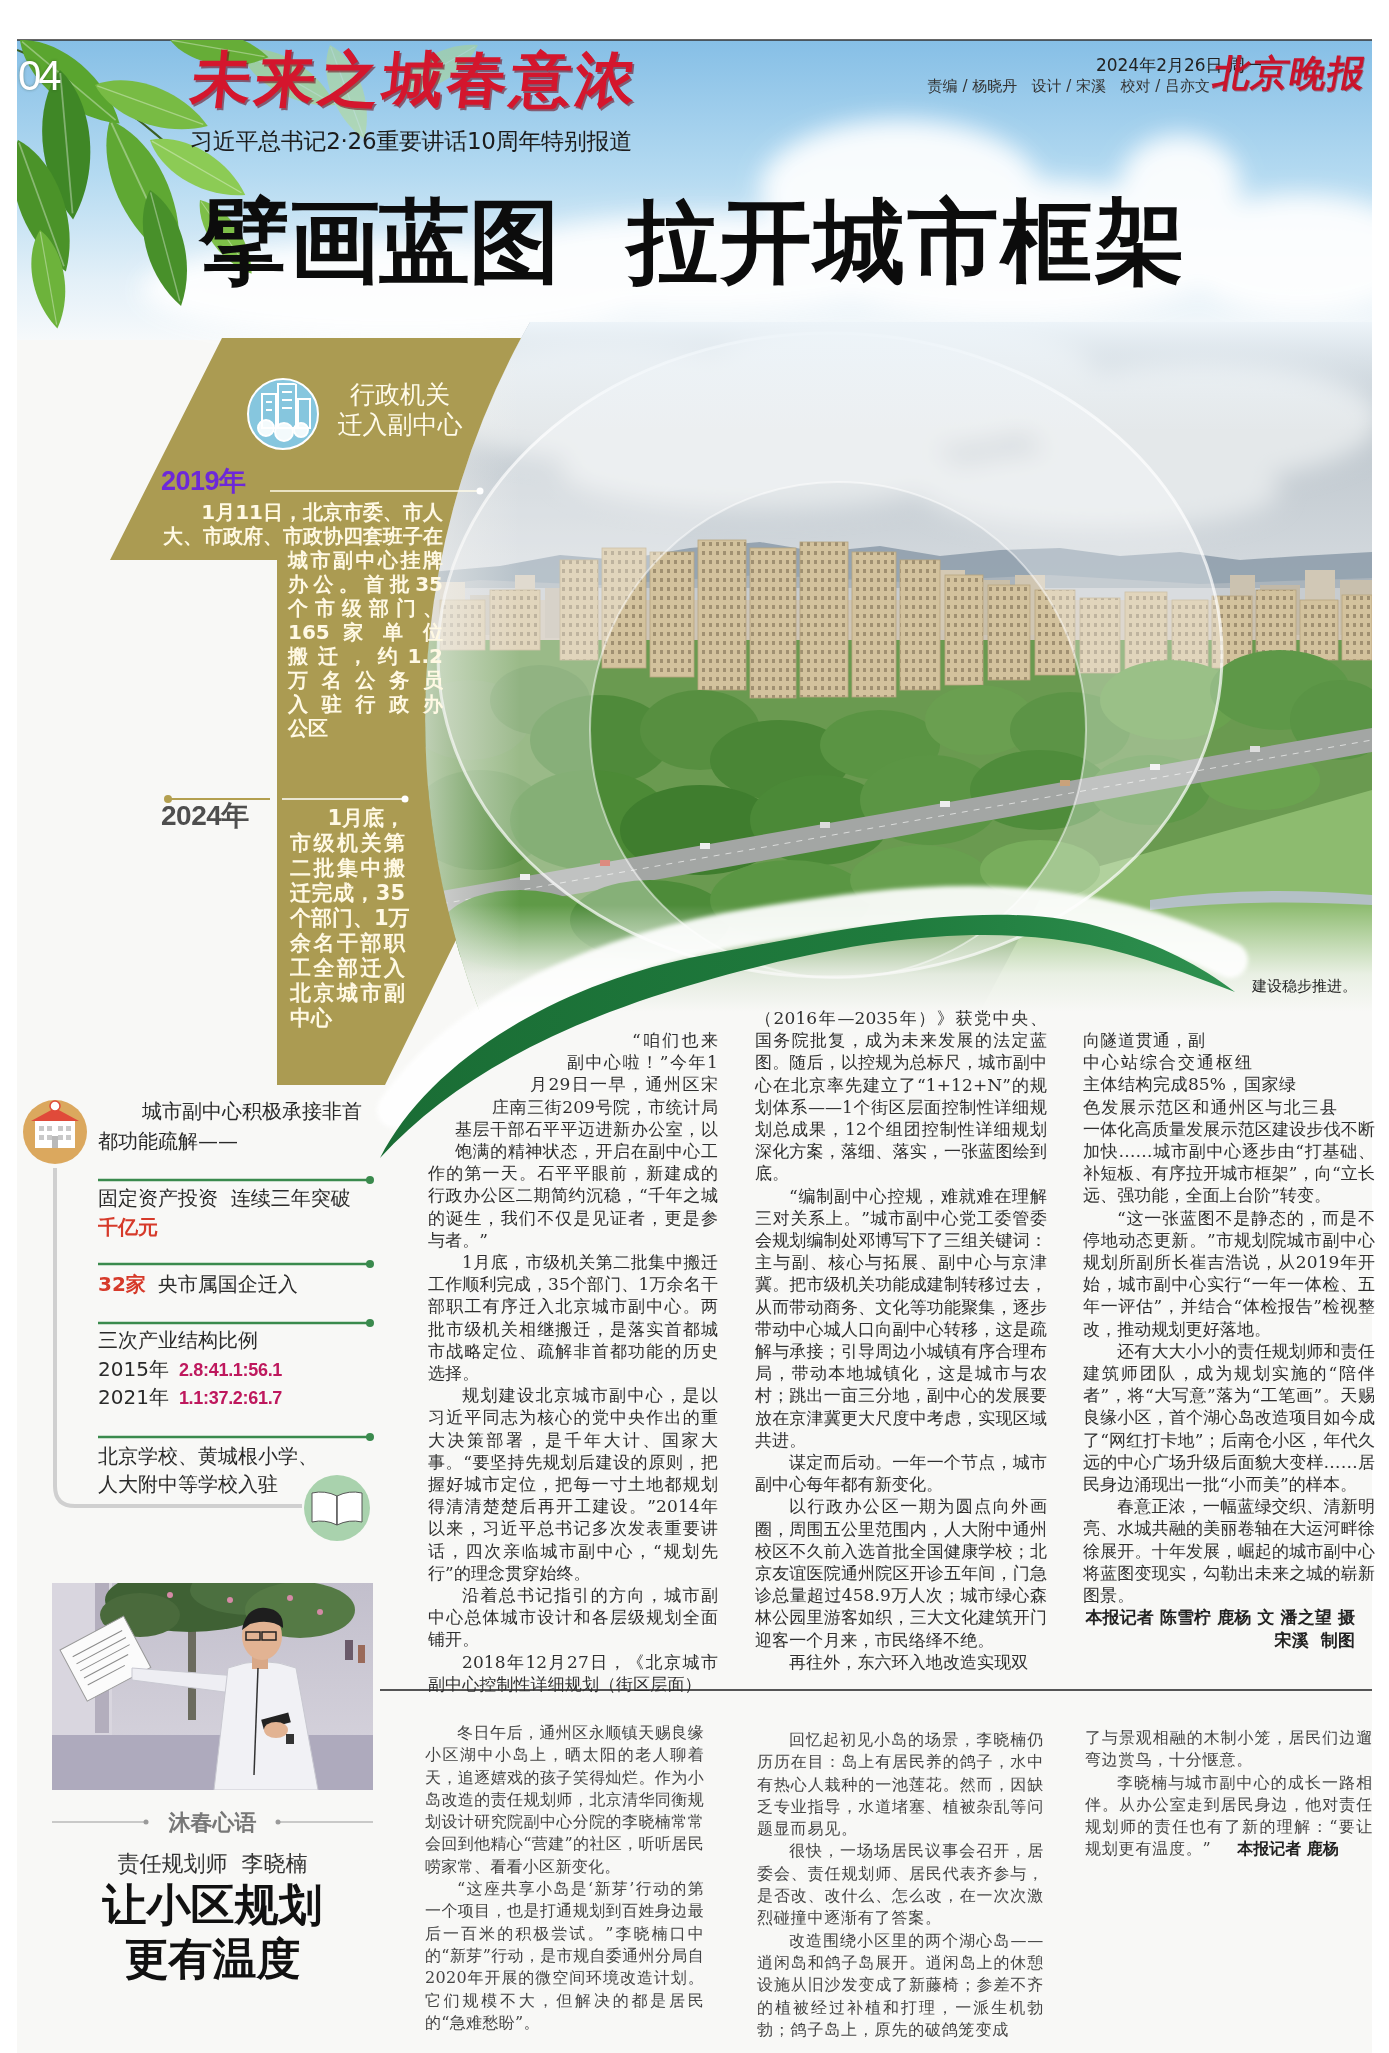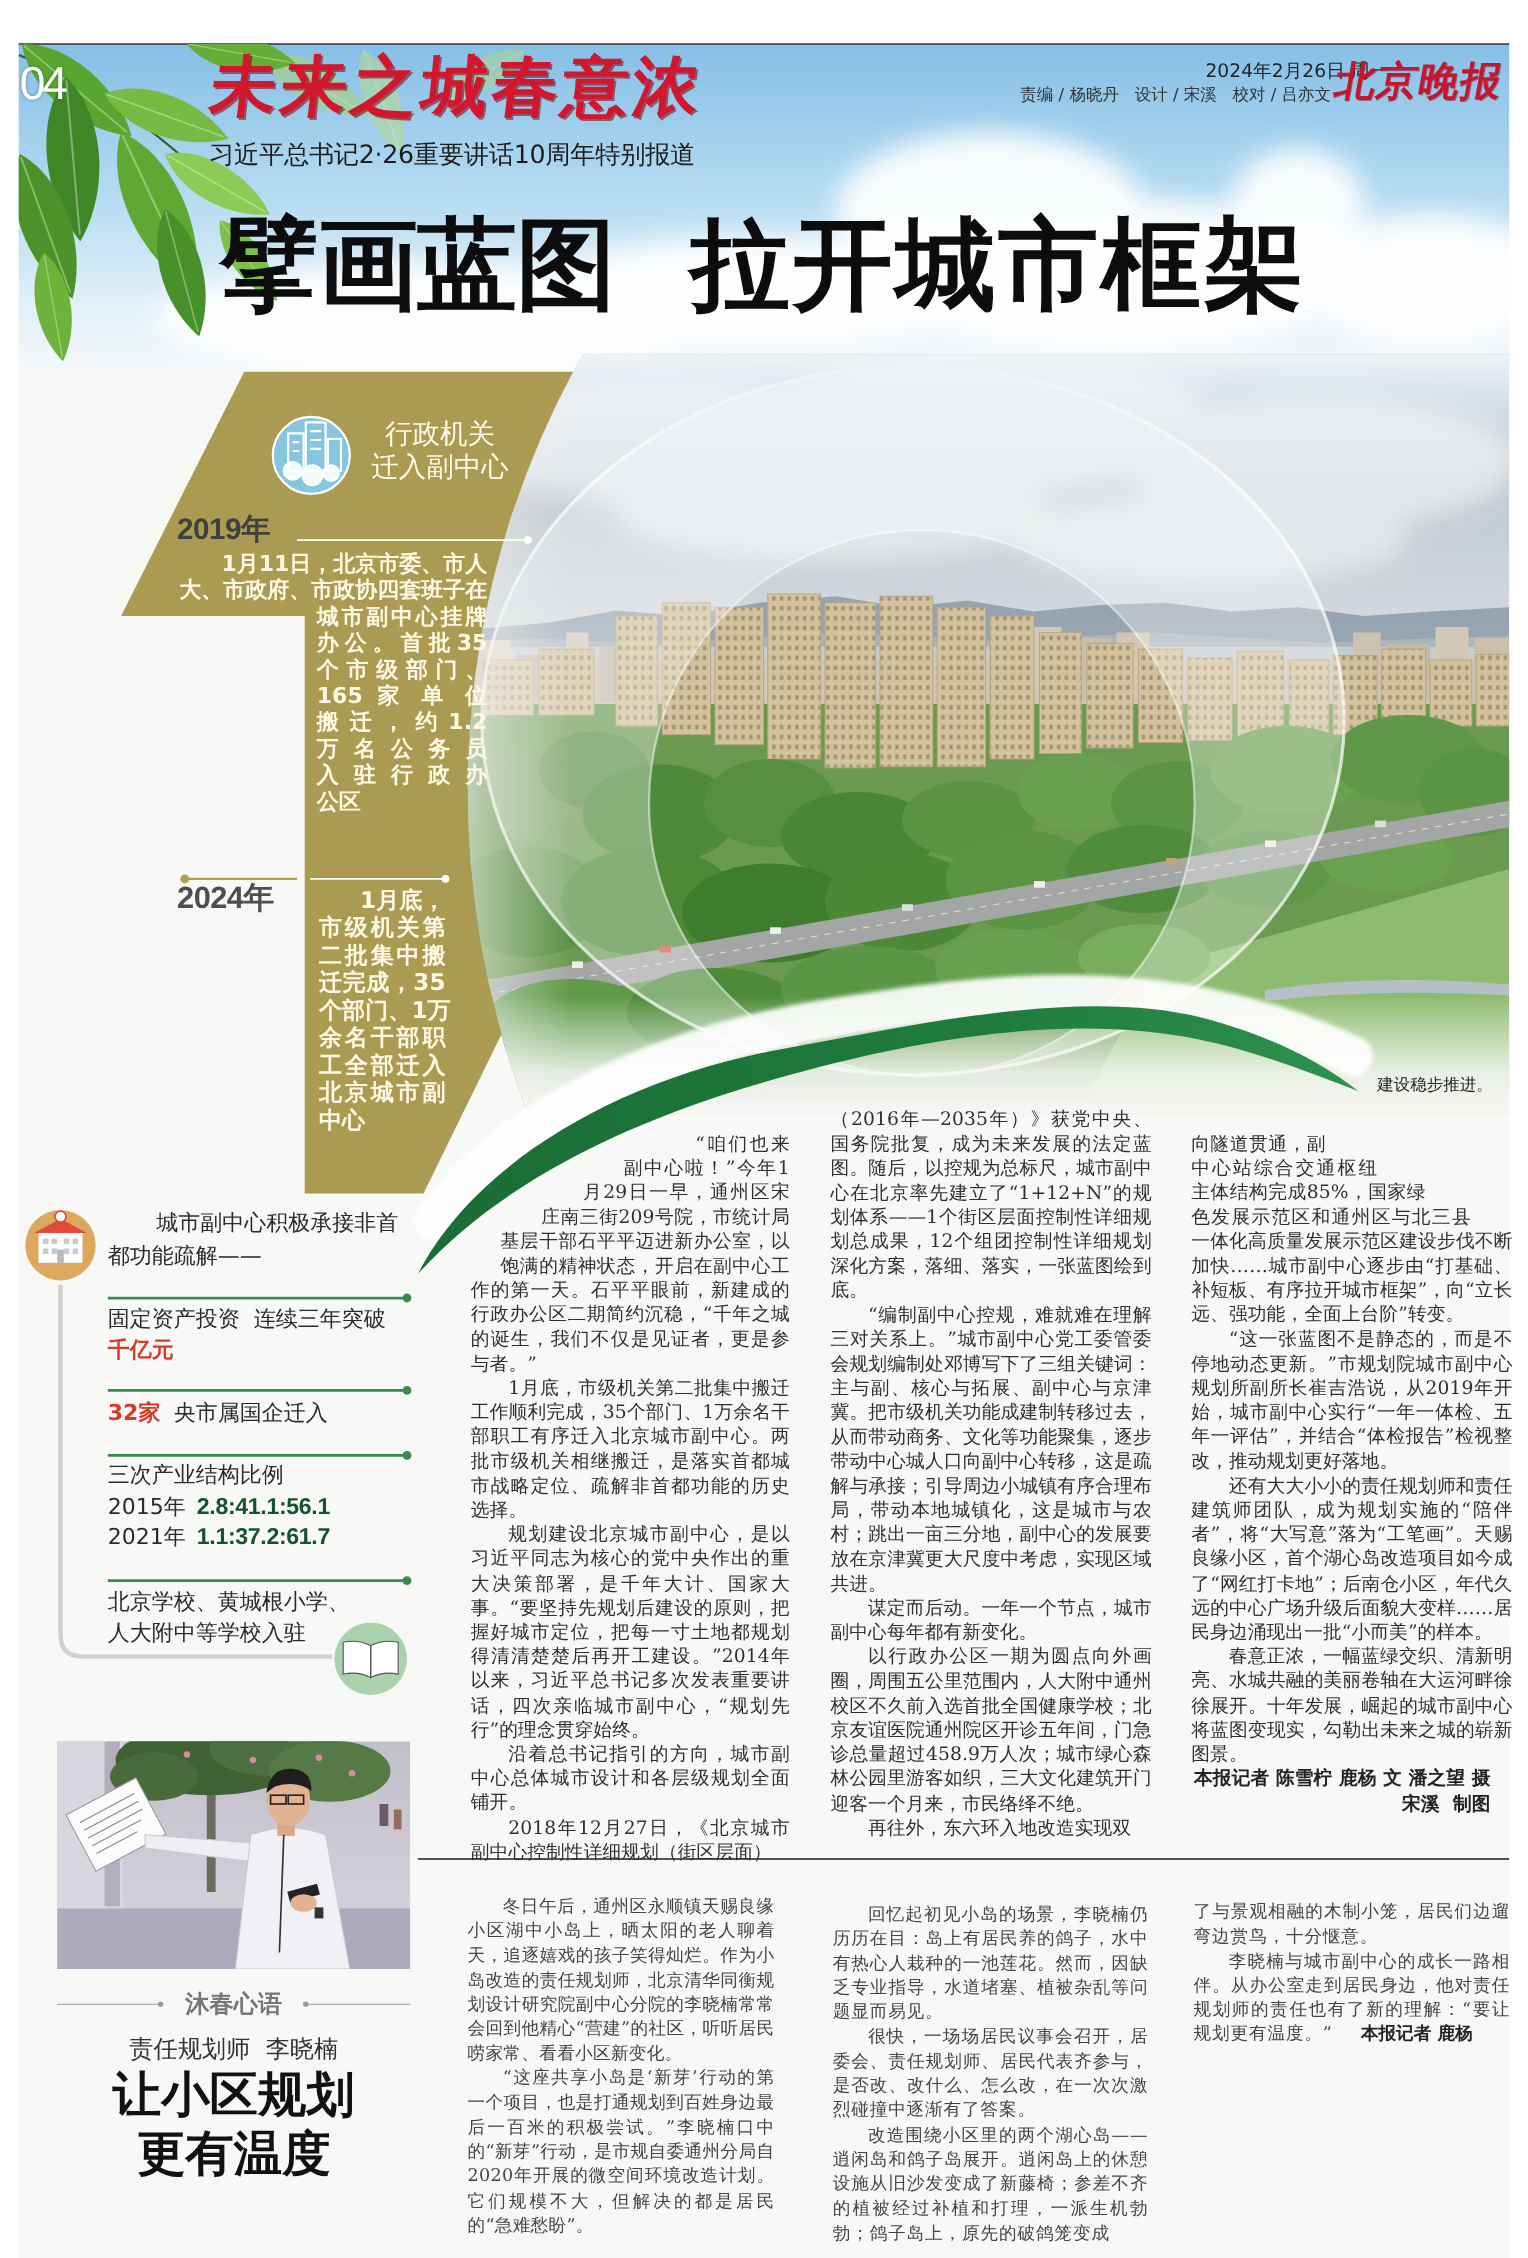--- a/index.html
+++ b/index.html
@@ -17,36 +17,36 @@
 .credits{left:860px;top:77px;width:350px;text-align:right;font-family:"DejaVu Sans",sans-serif;font-size:15px;line-height:18px;color:#333;}
 .logo{left:1214px;top:48px;font-family:"DejaVu Serif",serif;font-weight:bold;font-size:37px;line-height:50px;letter-spacing:1px;color:#c8142c;transform:skewX(-10deg);text-shadow:1px 1px 0 rgba(100,0,10,.4);}
 .headline{top:194px;font-family:"DejaVu Sans",sans-serif;font-weight:bold;font-size:91px;line-height:96px;color:#0c0c0c;}
 .hl1{left:199px;letter-spacing:-1px;}
 .hl2{left:627px;letter-spacing:2.5px;}
 .caption{left:1252px;top:977px;font-family:"DejaVu Serif",serif;font-size:15px;line-height:18px;color:#222;}
 
 
 .tl-title{left:322px;top:380px;width:156px;text-align:center;font-family:"DejaVu Sans",sans-serif;font-size:25px;line-height:30px;color:#fffbea;}
 .tl-year{font-family:"Liberation Sans",sans-serif;font-weight:bold;font-size:27px;line-height:30px;letter-spacing:-0.5px;}
-.y2019{left:161px;top:466px;color:#404040;}
+.y2019{left:161px;top:466px;color:#6d28d9;}
 .y2024{left:161px;top:801px;color:#4e4e4e;font-size:28px;}
 .tl-text{font-family:"DejaVu Sans",sans-serif;font-weight:bold;color:#fff9e4;}
 .tl-2019{left:162px;top:500px;width:281px;font-size:20px;line-height:24px;}
 .tl-2019 .wide{text-align:right;white-space:nowrap;}
 .tl-2019 .narrow{margin-left:126px;width:155px;text-align:justify;text-align-last:justify;white-space:nowrap;}
 .tl-2019 .narrow.last{text-align-last:left;}
 .tl-2024{left:290px;top:806px;width:115px;font-size:21px;line-height:25px;}
 .tl-2024 div{white-space:nowrap;text-align:justify;text-align-last:justify;}
 .tl-2024 .first{text-align:right;text-align-last:right;}
 .tl-2024 .last{text-align-last:left;}
 
 
 .facts{font-family:"DejaVu Sans",sans-serif;font-size:20px;line-height:24px;color:#2a2a2a;}
 .red{color:#d63a2a;font-weight:bold;}
-.ratio{font-family:"Liberation Sans",sans-serif;font-weight:bold;font-size:21px;color:#14532d;letter-spacing:-0.3px;margin-left:10px;}
+.ratio{font-family:"Liberation Sans",sans-serif;font-weight:bold;font-size:18px;color:#be185d;letter-spacing:-0.3px;margin-left:10px;}
 .gap{margin-left:12px;}
 
 
 .col{position:absolute;z-index:2;font-family:"DejaVu Serif",serif;font-size:17px;line-height:22.2px;letter-spacing:0.1px;color:#2f2f2f;text-align:justify;white-space:normal;}
 .col p{text-indent:2em;}
 .col p.cont{text-indent:0;}
 .shape-l{float:left;width:204px;height:132px;shape-outside:polygon(0 0,204px 0,204px 22px,139px 22px,139px 44px,102px 44px,102px 66px,64px 66px,64px 88px,27px 88px,27px 132px,0 132px);}
 .shape-r{float:right;width:170px;height:88px;shape-outside:polygon(0 0,170px 0,170px 88px,132px 88px,132px 66px,91px 66px,91px 44px,47px 44px,47px 22px,0 22px);}
 .byline{text-align:right;padding-right:20px;font-family:"DejaVu Sans",sans-serif;font-weight:bold;font-size:17px;line-height:23px;color:#222;white-space:pre;}
 .fcol{font-size:16px;line-height:22.3px;color:#444;}

